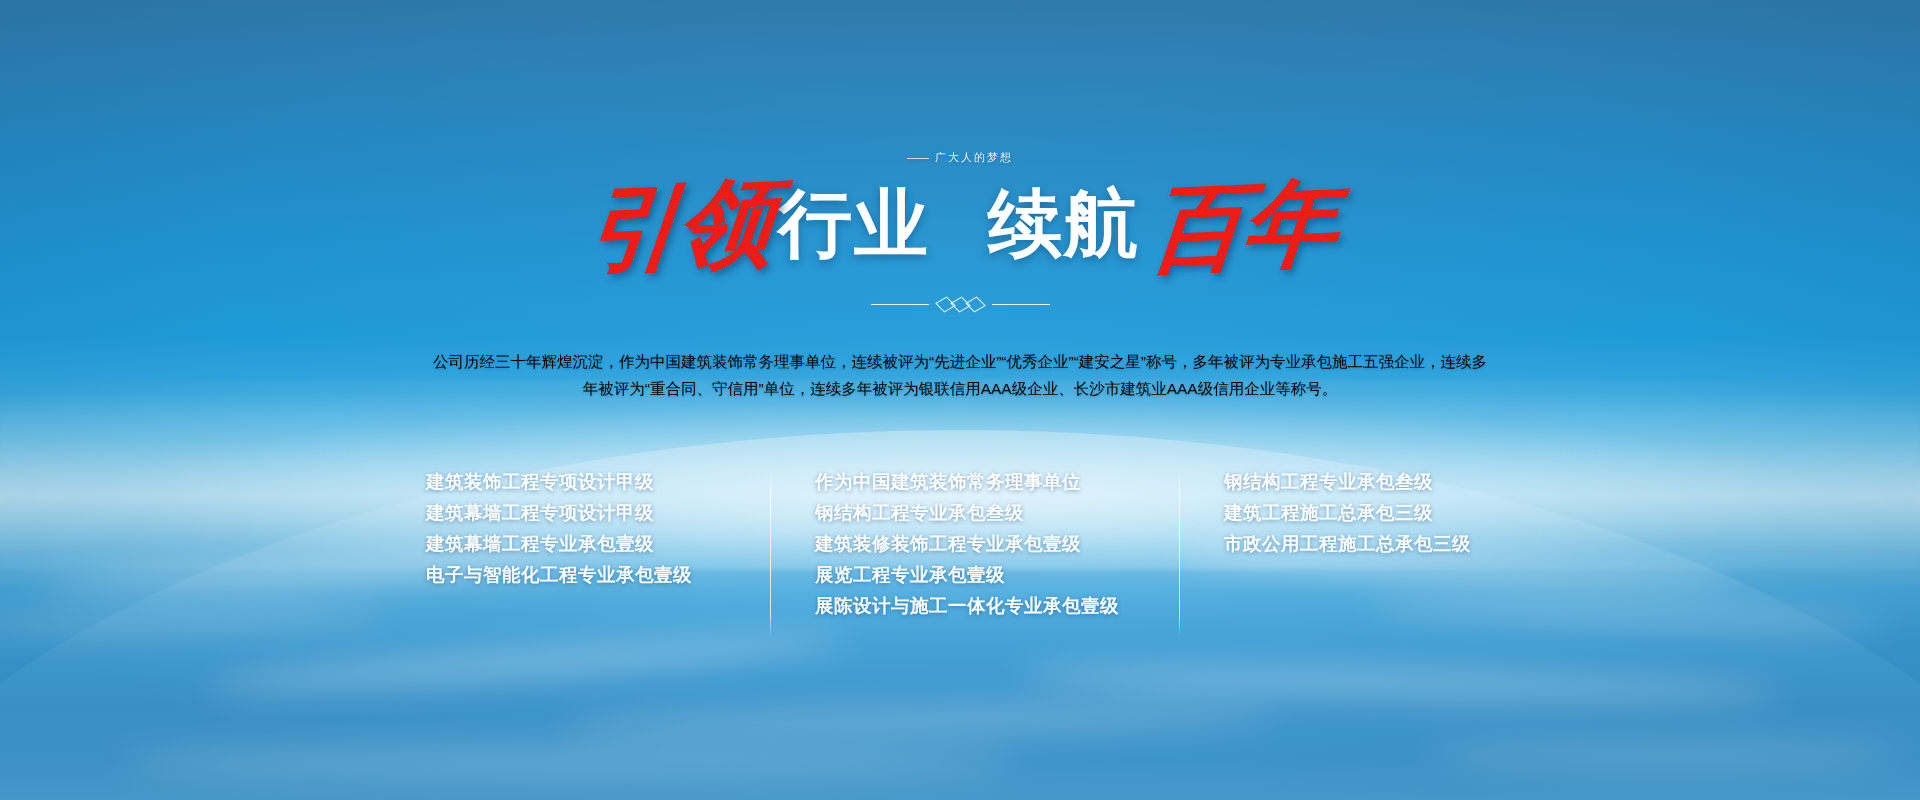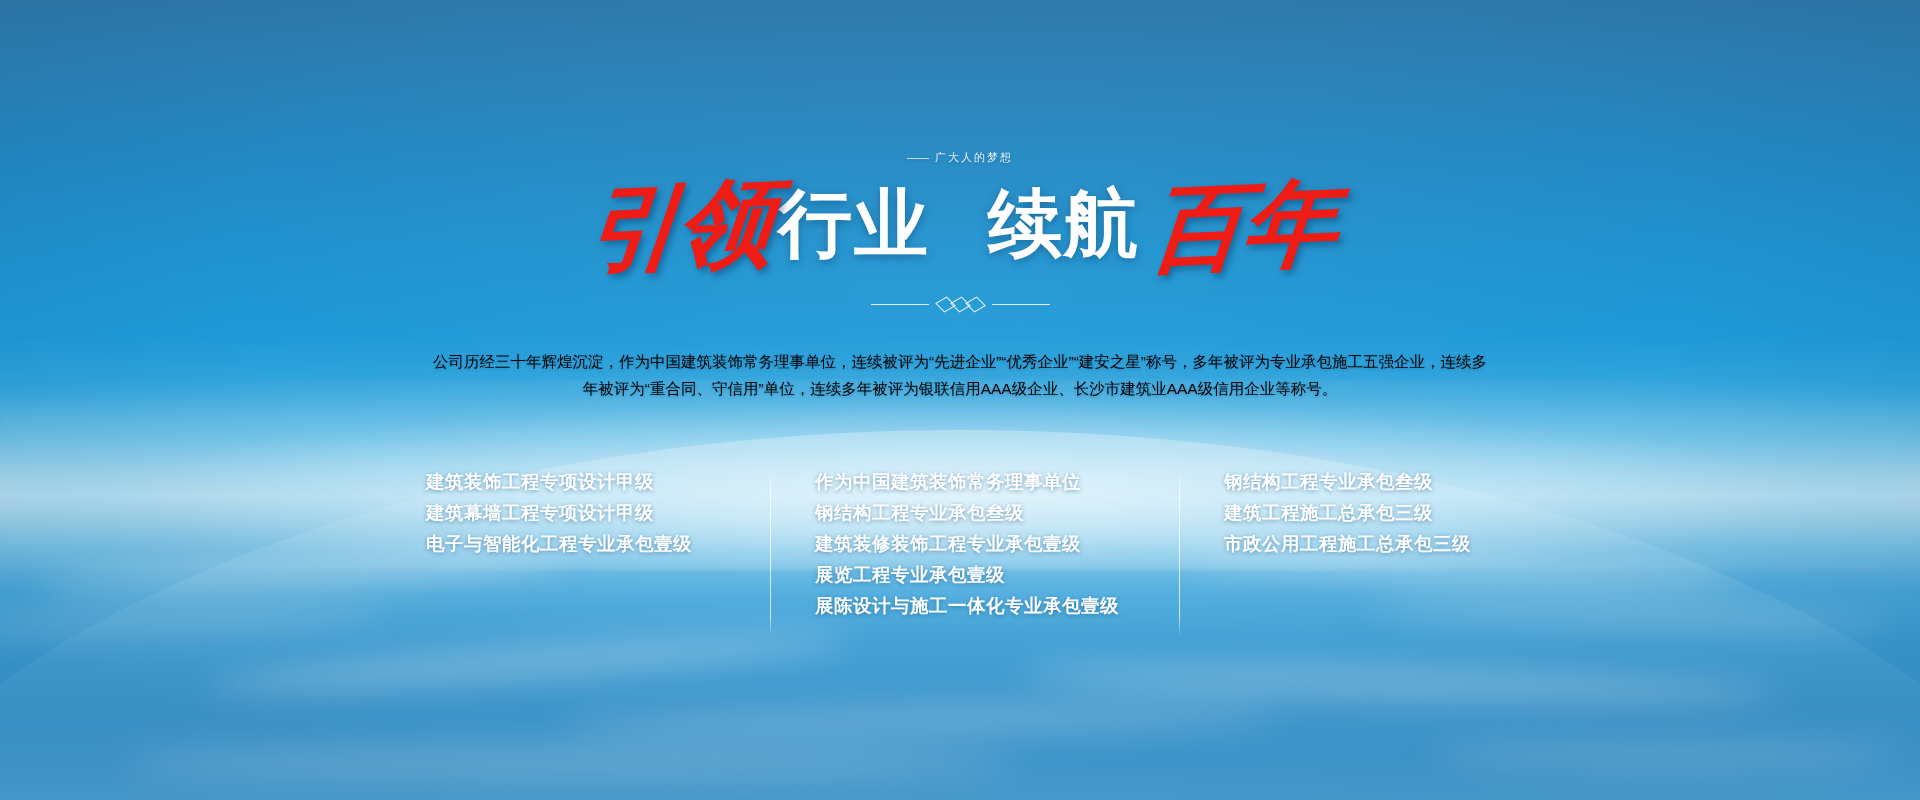--- a/index.html
+++ b/index.html
@@ -207,20 +207,21 @@
       <span class="bar"></span>
     </div>
 
     <p class="para">公司历经三十年辉煌沉淀，作为中国建筑装饰常务理事单位，连续被评为“先进企业”“优秀企业”“建安之星”称号，多年被评为专业承包施工五强企业，连续多年被评为“重合同、守信用”单位，连续多年被评为银联信用AAA级企业、长沙市建筑业AAA级信用企业等称号。</p>
 
     <div class="quals">
 
       <div class="qcol col1">
         <div class="qline">建筑装饰工程专项设计甲级</div>
         <div class="qline">建筑幕墙工程专项设计甲级</div>
+        <div class="qline">建筑幕墙工程专业承包壹级</div>
         <div class="qline">电子与智能化工程专业承包壹级</div>
       </div>
 
       <div class="qsep"></div>
 
       <div class="qcol col2">
         <div class="qline">作为中国建筑装饰常务理事单位</div>
         <div class="qline">钢结构工程专业承包叁级</div>
         <div class="qline">建筑装修装饰工程专业承包壹级</div>
         <div class="qline">展览工程专业承包壹级</div>

